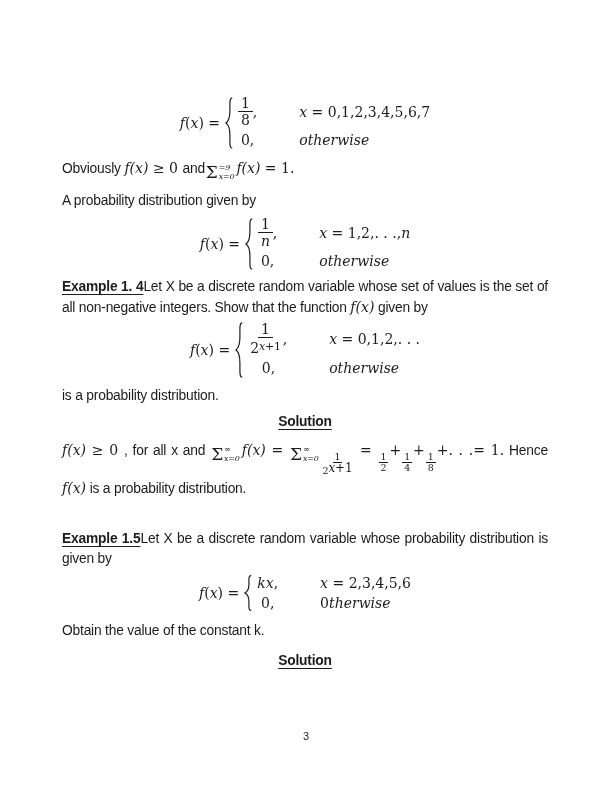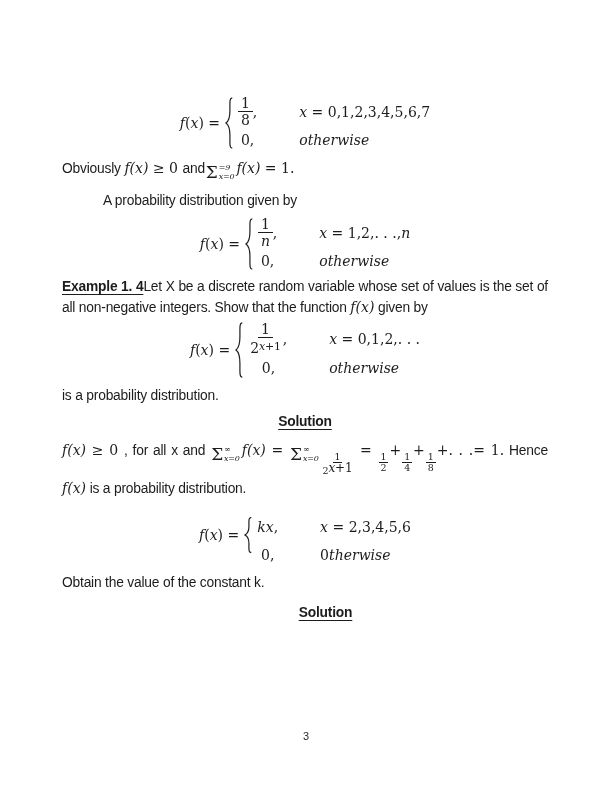--- a/index.html
+++ b/index.html
@@ -57,21 +57,21 @@
   .cases .val{display:inline-flex;align-items:center;}
   .cases .val.ctr{justify-self:center;}
   .cases .val.rgt{justify-self:end;padding-right:12px;}
   .cond{white-space:nowrap;}
 
   .solline{line-height:25px;}
   .footer{position:absolute;top:726px;left:0;width:100%;text-align:center;
     font-size:11px;color:#2a2a2a;letter-spacing:0;}
 
   
-  .mt8{margin-top:8px;}.mt10{margin-top:10px;margin-left:41px;}.mt6{margin-top:6px;}.mt4{margin-top:4px;}
+  .mt8{margin-top:8px;}.mt10{margin-top:10px;}.mt6{margin-top:6px;}.mt4{margin-top:4px;}
   .mt28{margin-top:28px;}.mt14{margin-top:14px;}
 </style>
 </head>
 <body>
 
 <div class="page">
   <div class="content">
 
     <div class="formula">
       <span class="m lhs"><span class="it">f</span><span>(</span><span class="it">x</span><span>) =</span></span>
@@ -172,27 +172,28 @@
           <span class="n">1</span>
           <span class="d">2</span>
         </span><span class="m">+</span><span class="hfrac">
           <span class="n">1</span>
           <span class="d">4</span>
         </span><span class="m">+</span><span class="hfrac">
           <span class="n">1</span>
           <span class="d">8</span>
         </span><span class="m">+. . .= 1.</span><span> Hence</span> <span class="fx">f(x)</span><span> is a probability distribution.</span></p>
 
+    <p class="para just mt28"><span class="lbl">Example 1.5</span><span>Let X be a discrete random variable whose probability distribution is given by</span></p>
 
     <div class="formula mt4">
       <span class="m lhs"><span class="it">f</span><span>(</span><span class="it">x</span><span>) =</span></span>
       <svg class="brace" style="height:36px" viewBox="0 0 10 100" preserveAspectRatio="none">
           <path d="M9.2 1.5 C6 1.5 6.6 10 6.6 26 C6.6 40 5.6 46 2.2 50 C5.6 54 6.6 60 6.6 74 C6.6 90 6 98.5 9.2 98.5" fill="none" stroke="currentColor" stroke-width="1.2" vector-effect="non-scaling-stroke"></path>
         </svg>
-      <div class="cases" style="row-gap:8px;margin-top:12px;">
+      <div class="cases" style="row-gap:0;">
         <span class="val ctr m">
             <span class="it">kx</span>
             <span>,</span>
           </span>
         <span class="cond m"><span class="it">x</span><span> = 2,3,4,5,6</span></span>
         <span class="val ctr m">
             <span>0,</span>
           </span>
         <span class="cond m"><span>0</span><span class="it">therwise</span></span>
       </div>

